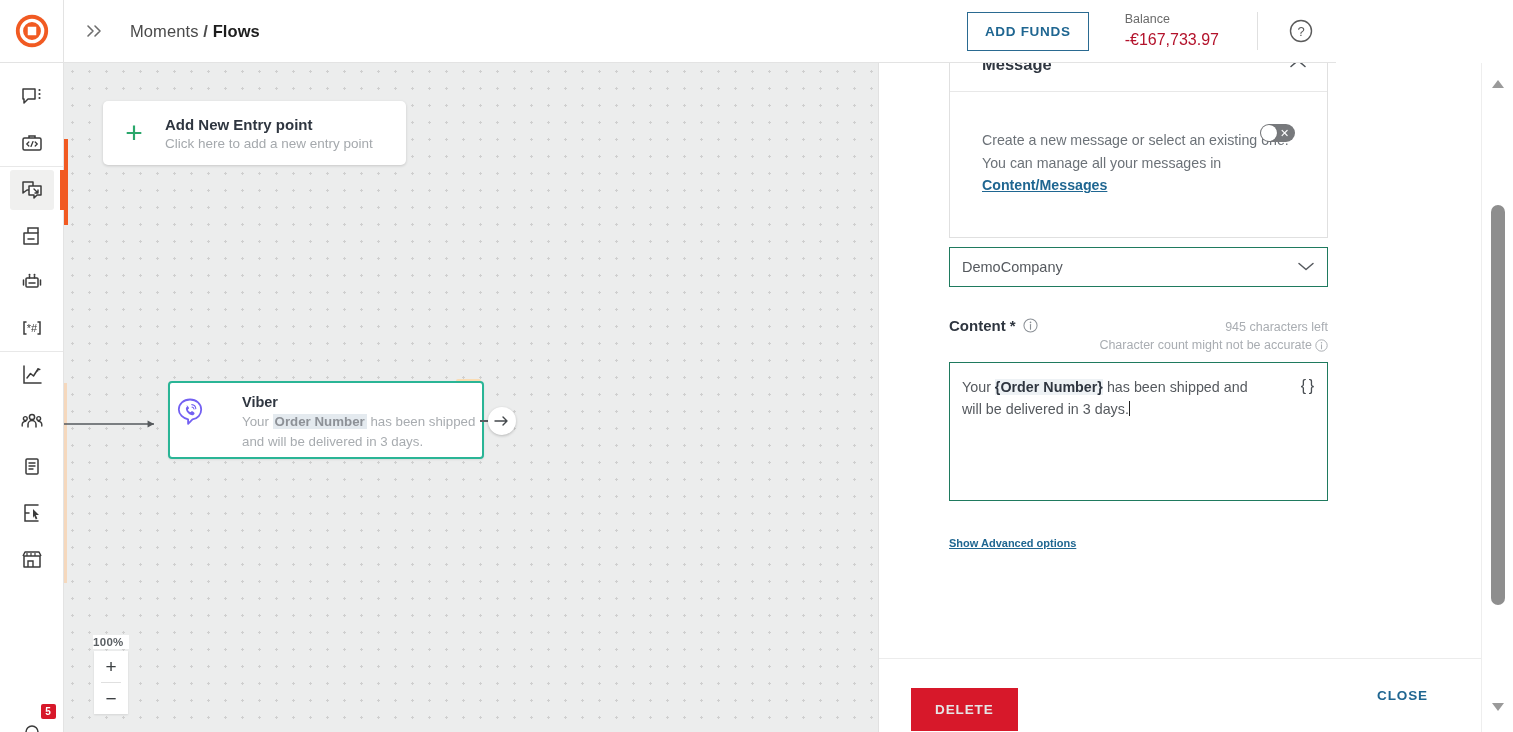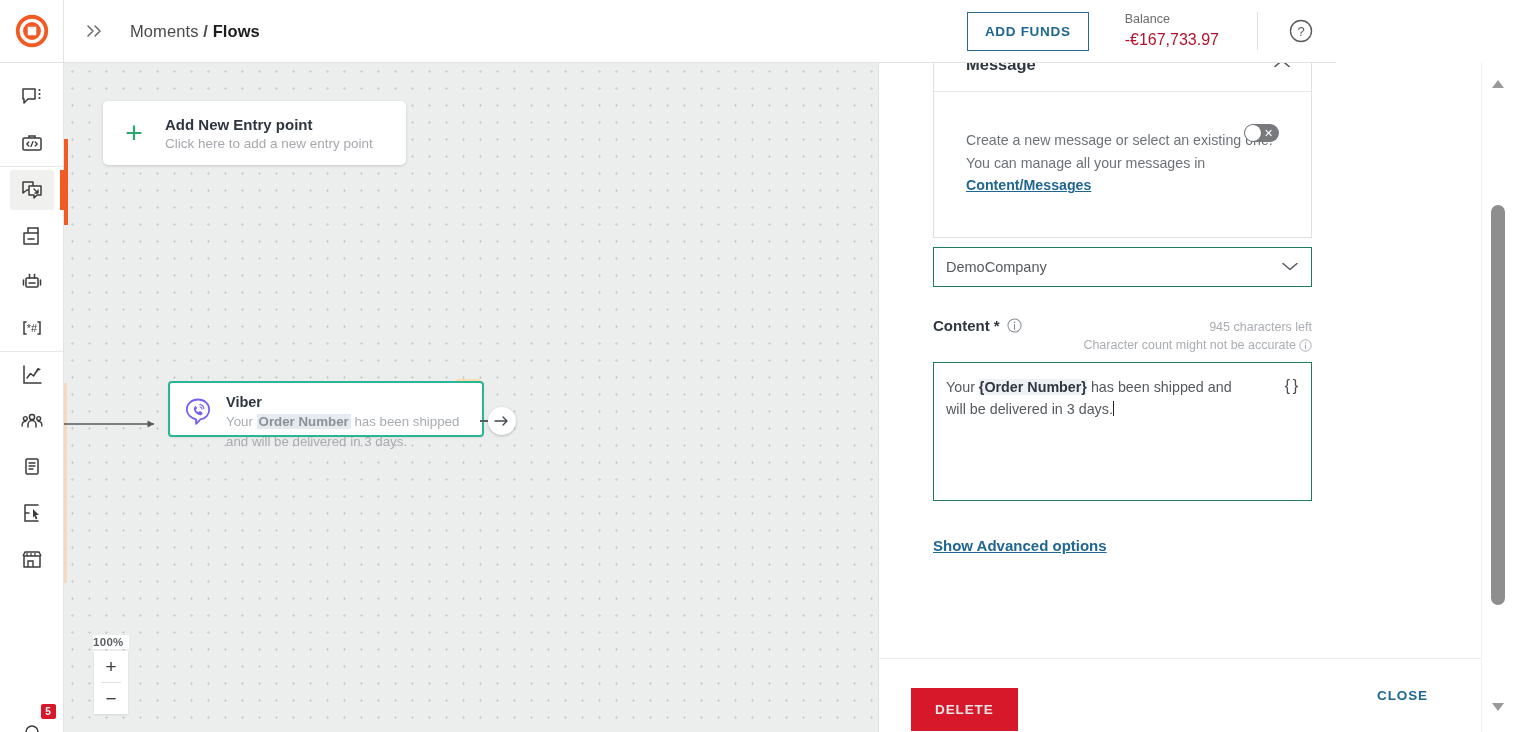--- a/index.html
+++ b/index.html
@@ -107,25 +107,26 @@
   }
   .entry-plus {
     width: 62px; display: flex; align-items: center; justify-content: center;
     color: #2aa76b; font-size: 30px; font-weight: 300; line-height: 1;
   }
   .entry-title { font-size: 15px; font-weight: 700; color: #2f3640; }
   .entry-sub { font-size: 13.5px; color: #a5a9ad; margin-top: 3px; }
 
   .node-viber {
     position: absolute; left: 104px; top: 318px;
-    width: 316px; height: 56px;
+    width: 316px; height: 78px;
     background: #ffffff; border: 2px solid #2ab596;
-    border-radius: 4px; display: flex; padding: 11px 12px;
+    border-radius: 4px; display: flex; padding: 11px 4px;
     box-shadow: 0 1px 2px rgba(0,0,0,.08);
     cursor: pointer;
+    gap: 24px;
   }
   .node-icon { width: 36px; flex: none; padding-top: 2px; }
   .node-body { margin-left: 8px; }
   .node-title { font-size: 14.5px; font-weight: 700; color: #2f3640; }
   .node-desc { font-size: 13.3px; color: #a8acb0; line-height: 1.48; margin-top: 2px; }
   .node-desc .ph {
     background: #e4eaef; color: #8d9197; font-weight: 700;
     padding: 0 2px;
   }
   .node-badge {
@@ -172,21 +173,21 @@
   }
   .zoom-sep { height: 1px; background: #e0e0e0; margin: 0 7px; }
 
   
   .panel {
     position: absolute; left: 878px; top: 63px;
     width: 603px; height: 669px;
     background: #ffffff; border-left: 1px solid #e1e1e1;
     overflow: hidden;
   }
-  .panel-inner { position: absolute; left: 0; top: -26px; width: 487px; }
+  .panel-inner { position: absolute; left: 16px; top: -26px; width: 487px; }
 
   .card {
     margin: 0 54px; border: 1px solid #e0e0e0; background: #fff;
   }
   .card-head {
     height: 54px; display: flex; align-items: center;
     padding: 0 20px 0 32px; border-bottom: 1px solid #e8e8e8;
     cursor: pointer;
   }
   .card-head-title { font-size: 16.5px; font-weight: 700; color: #2f3640; }
@@ -236,21 +237,21 @@
   .caret {
     display: inline-block; width: 1px; height: 15px; background: #222;
     vertical-align: -2px; margin-left: 0px;
   }
   .braces-btn {
     position: absolute; right: 14px; top: 14px;
     font-size: 16px; color: #4a4e53; cursor: pointer; letter-spacing: -1px;
   }
 
   .adv-link {
-    margin: 36px 54px 0 54px; font-size: 15px; color: #1f6691;
+    margin: 36px 54px 0 54px; font-size: 11px; color: #1f6691;
     font-weight: 700; text-decoration: underline; display: inline-block;
     cursor: pointer;
   }
 
   .panel-footer {
     position: absolute; left: 0; bottom: 0; width: 603px; height: 74px;
     background: #fff; border-top: 1px solid #ececec;
     display: flex; align-items: center; padding: 0 54px 0 32px;
   }
   .delete-btn {

